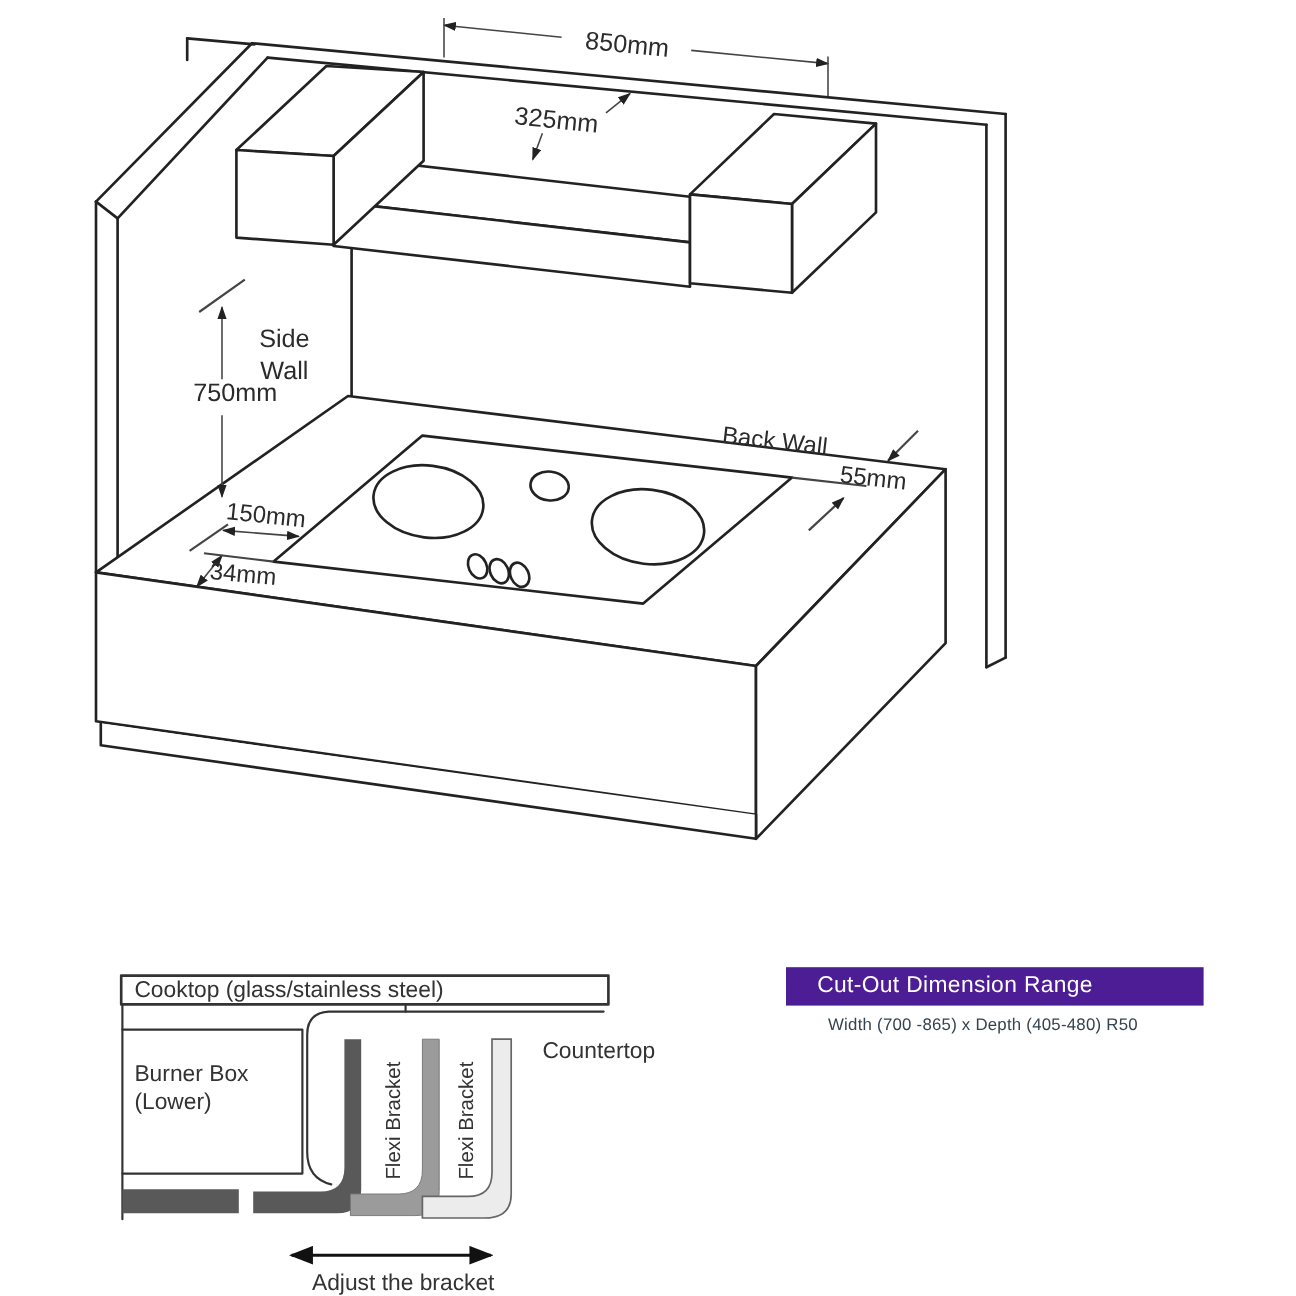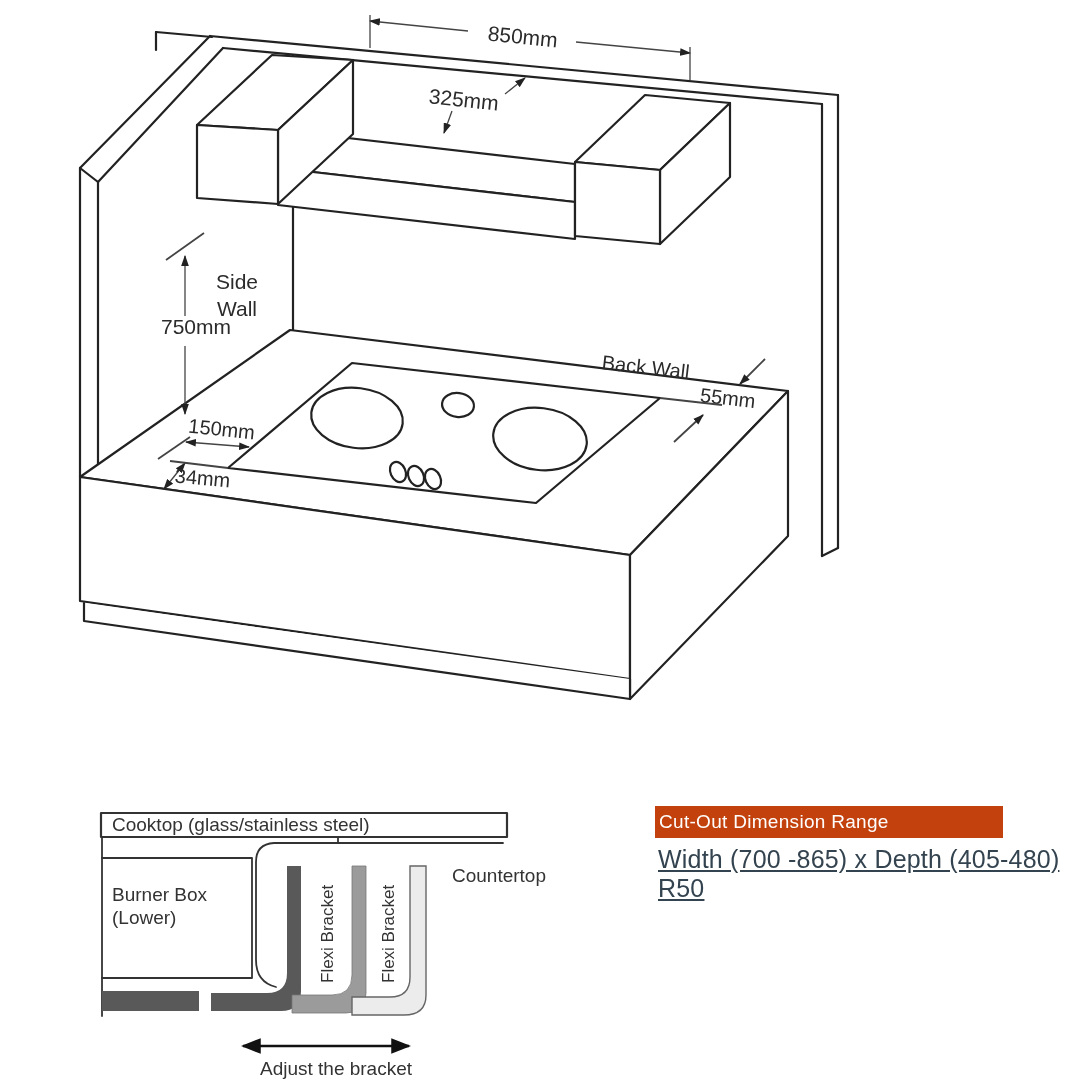--- a/index.html
+++ b/index.html
@@ -2,24 +2,24 @@
 <html><head>
 <meta charset="utf-8">
 <style>
   html,body{margin:0;padding:0;background:#fff;}
   #canvas{position:relative;width:1080px;height:1080px;background:#ffffff;overflow:hidden;
           font-family:"Liberation Sans", sans-serif;}
   #diagram-svg{position:absolute;left:0;top:0;}
   .iso-text{fill:#2b2b2b;font-family:"Liberation Sans",sans-serif;}
   .cs-text{fill:#333;font-family:"Liberation Sans",sans-serif;}
   #cutout-header{position:absolute;left:655px;top:806px;width:348px;height:32px;
-                 background:#c2410c;color:#ffffff;font-size:19px;line-height:32px;
-                 padding-left:4px;box-sizing:border-box;letter-spacing:.3px;}
-  #cutout-range{position:absolute;left:658px;top:845px;color:#33434f;font-size:25px;
-                letter-spacing:.2px;text-decoration:underline;}
+                 background:#4c1d95;color:#ffffff;font-size:19px;line-height:32px;
+                 padding-left:26px;box-sizing:border-box;letter-spacing:.3px;}
+  #cutout-range{position:absolute;left:690px;top:845px;color:#33434f;font-size:14px;
+                letter-spacing:.2px;}
 </style>
 </head>
 <body>
 
 <div id="canvas">
 
 <svg id="diagram-svg" width="1080" height="1080" viewBox="0 0 1080 1080">
   <defs>
     <marker id="ah" viewBox="0 0 10 7" refX="9" refY="3.5" markerWidth="11" markerHeight="8" orient="auto-start-reverse" markerUnits="userSpaceOnUse">
       <path d="M0,0 L10,3.5 L0,7 Z" fill="#222"></path>

